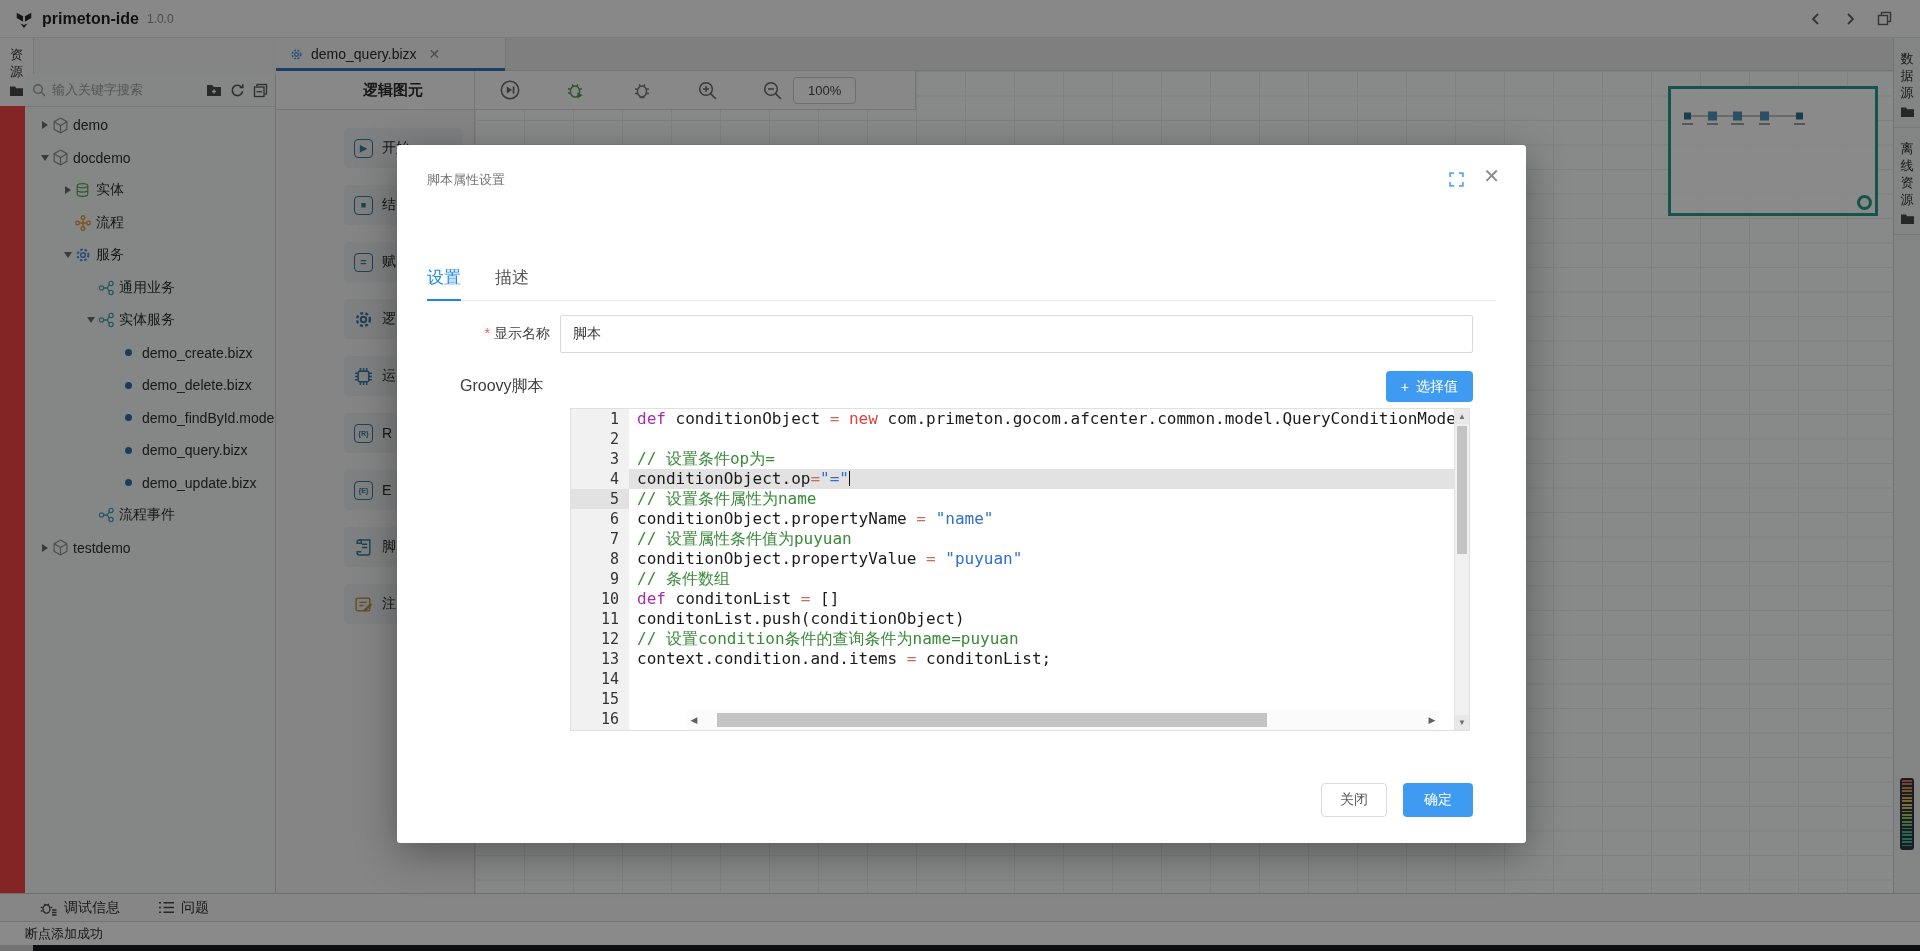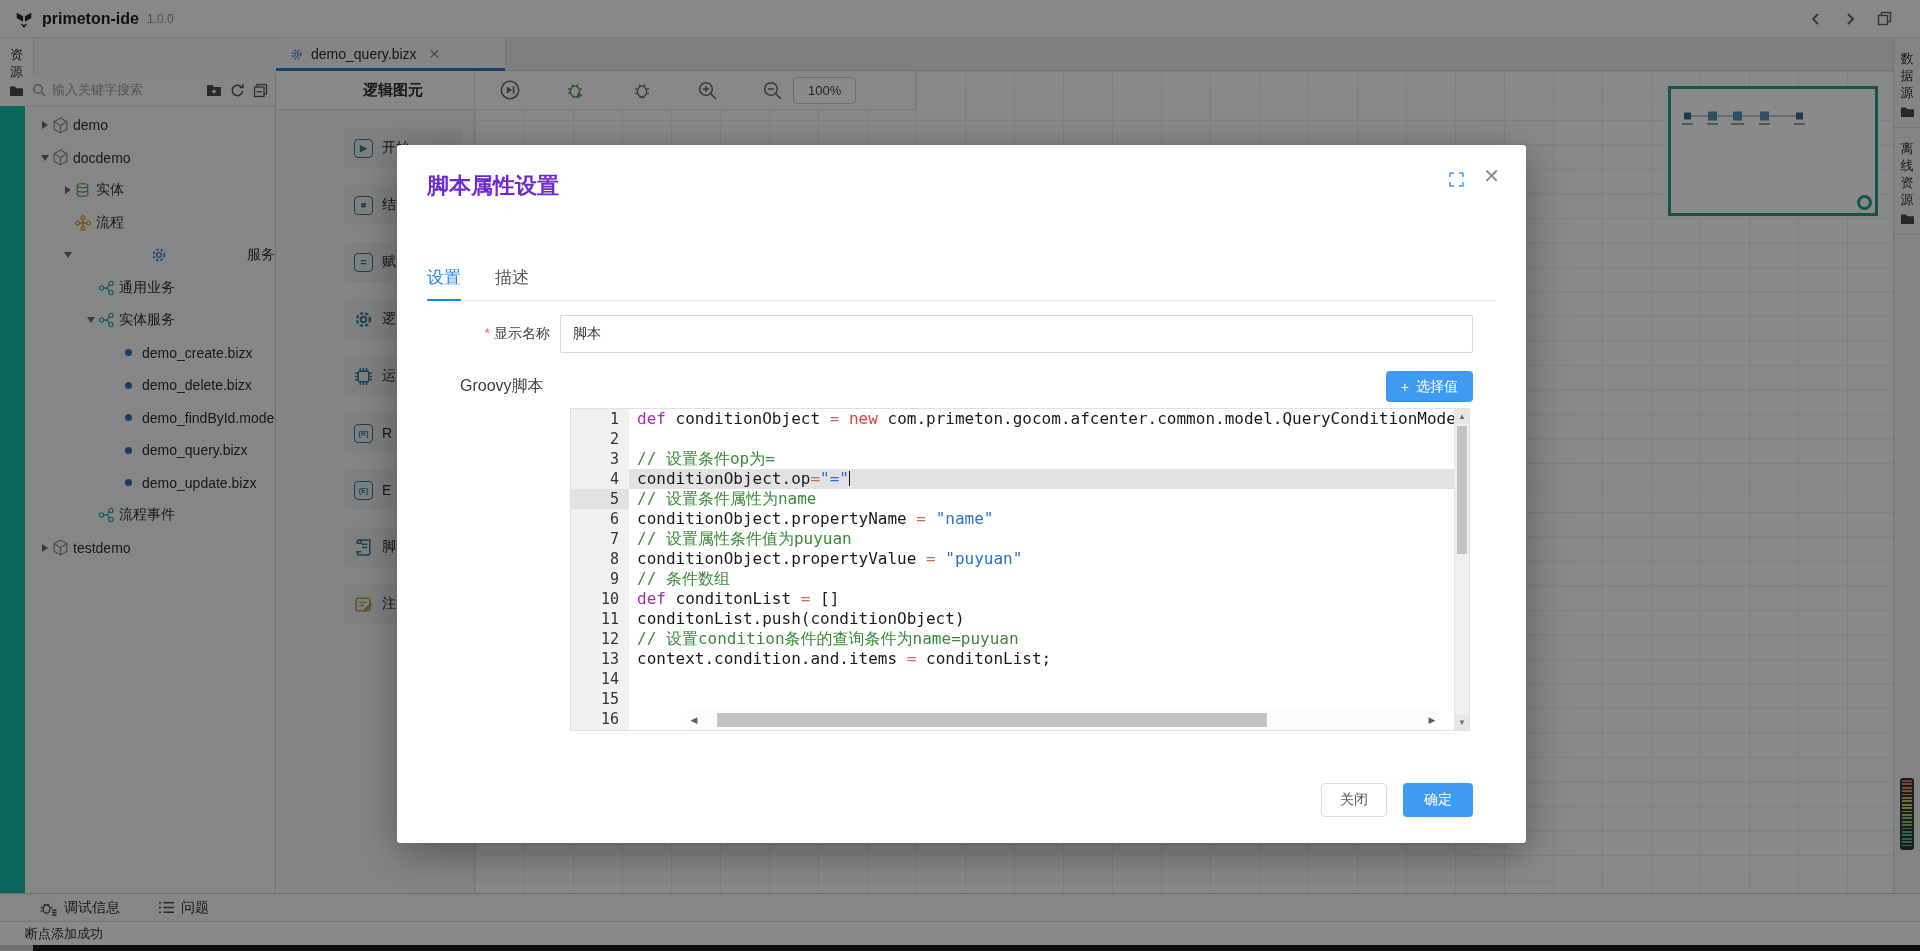--- a/index.html
+++ b/index.html
@@ -7,21 +7,21 @@
   .screen { position:relative; width:1920px; height:951px; overflow:hidden; background:#f0f1f2; }
 
   
   .titlebar { position:absolute; left:0; top:0; right:0; height:38px; background:#f7f8f9;
     border-bottom:1px solid #e0e0e0; display:flex; align-items:center; padding:0 14px; z-index:1;}
   .app-name { font-size:16px; font-weight:bold; color:#1f1f1f; margin-left:8px; }
   .app-ver  { font-size:12px; color:#8c8c8c; margin-left:8px; }
   .tb-right { margin-left:auto; display:flex; gap:20px; align-items:center; margin-right:14px; }
 
   
-  .leftrail { position:absolute; left:0; top:38px; width:34px; bottom:58px; background:#14b8a6;
+  .leftrail { position:absolute; left:0; top:38px; width:34px; bottom:58px; background:#ef4444;
     border-right:1px solid #d9d9d9; z-index:1;}
   .rail-tab { padding:8px 0 10px; display:flex; flex-direction:column; align-items:center; gap:5px; background:#f7f8f9; }
   .vtext { width:15px; line-height:17px; font-size:13px; color:#2f2f2f; text-align:center; word-break:break-all; }
 
   
   .sidebar { position:absolute; left:25px; top:38px; width:251px; bottom:58px; background:#f3f4f5;
     border-right:1px solid #cfcfcf; z-index:1; overflow:hidden;margin-top:36px;}
   .search-row { height:33px; border-bottom:1px solid #dcdcdc; display:flex; align-items:center; padding:0 7px; gap:6px; }
   .search-ph { font-size:13px; color:#9b9b9b; flex:1; white-space:nowrap; overflow:hidden; }
   .search-acts { display:flex; gap:8px; align-items:center; }
@@ -77,21 +77,21 @@
   .pb-item { display:flex; align-items:center; gap:7px; font-size:14px; color:#2e2e2e; }
   .statusbar { position:absolute; left:0; right:0; bottom:6px; height:24px; background:#fbfbfc;
     border-top:1px solid #d4d4d4; display:flex; align-items:center; padding-left:25px; font-size:13px; color:#2e2e2e; z-index:1;}
   .bottomstrip { position:absolute; left:0; right:0; bottom:0; height:6px; background:#191a1c; z-index:1;}
   .bottomstrip::before { content:""; position:absolute; left:0; width:33px; top:0; bottom:0; background:#cfd0d1; }
 
   
   .overlay { position:absolute; inset:0; background:rgba(0,0,0,0.45); z-index:40; }
   .modal { position:absolute; left:397px; top:145px; width:1129px; height:698px; background:#fff;
     border-radius:3px; box-shadow:0 10px 40px rgba(0,0,0,0.35); z-index:50; }
-  .dlg-title { position:absolute; left:30px; top:26px; font-size:22px; color:#6d28d9; font-weight:700; }
+  .dlg-title { position:absolute; left:30px; top:26px; font-size:13px; color:#737373; font-weight:400; }
   .dlg-expand { position:absolute; right:62px; top:27px; }
   .dlg-close { position:absolute; right:26px; top:21px; font-size:20px; color:#8c8c8c; line-height:1; }
   .dlg-tabs { position:absolute; left:30px; right:30px; top:121px; border-bottom:1px solid #e8e8e8; display:flex; gap:34px; }
   .dlg-tab { font-size:17px; padding-bottom:10px; color:#595959; }
   .dlg-tab.active { color:#1a87e8; border-bottom:2px solid #1a87e8; margin-bottom:-1px; }
   .dlg-form { position:absolute; left:30px; top:170px; right:53px; display:flex; align-items:center; }
   .form-label { width:133px; text-align:right; font-size:14px; color:#404040; padding-right:10px; white-space:nowrap; }
   .req { color:#f05b5b; margin-right:4px; }
   .form-input { flex:1; height:38px; border:1px solid #d9d9d9; border-radius:2px; font-size:14px; color:#333;
     display:flex; align-items:center; padding-left:12px; background:#fff; }
@@ -247,21 +247,21 @@
             <svg width="16" height="16" viewBox="0 0 16 16" fill="none" stroke="#e09a3e" stroke-width="1.4">
               <path d="M8 4.5v7M4.5 8h7"></path>
               <circle cx="8" cy="2.5" r="1.8" fill="#fff"></circle>
               <circle cx="8" cy="13.5" r="1.8" fill="#fff"></circle>
               <circle cx="2.5" cy="8" r="1.8" fill="#fff"></circle>
               <circle cx="13.5" cy="8" r="1.8" fill="#fff"></circle>
             </svg>
           </span>
           <span>流程</span>
         </div>
-        <div class="tree-row" style="padding-left: 35px; justify-content: space-between;">
+        <div class="tree-row" style="padding-left: 35px;">
           <span class="tr-arrow">
             <span class="arr-d"></span>
           </span>
           <span class="tr-icon">
             <svg width="16" height="16" viewBox="0 0 16 16" fill="none" stroke="#4a90d9" stroke-width="2">
               <circle cx="8" cy="8" r="5.4" stroke-dasharray="2.5 1.9"></circle>
               <circle cx="8" cy="8" r="2.3" stroke-width="1.6"></circle>
             </svg>
           </span>
           <span>服务</span>

